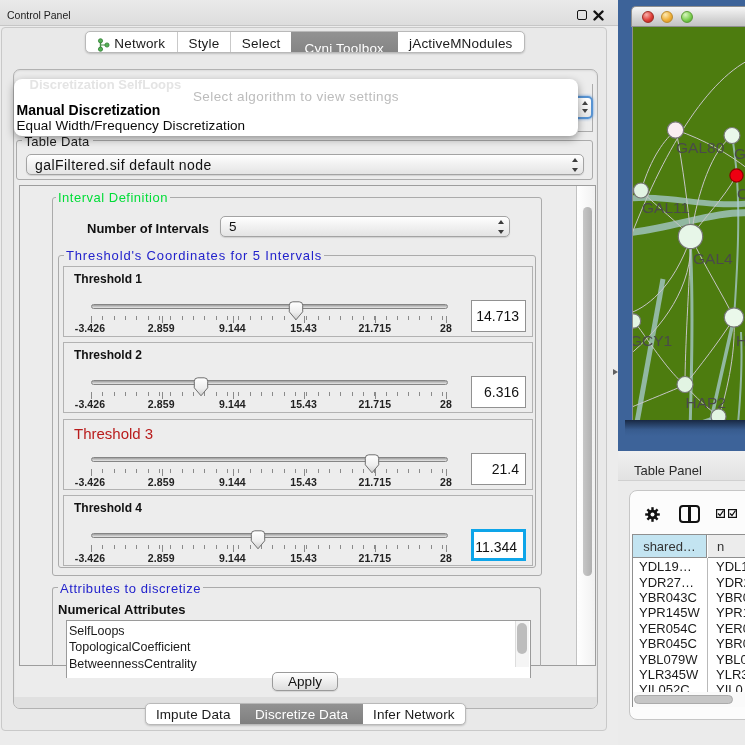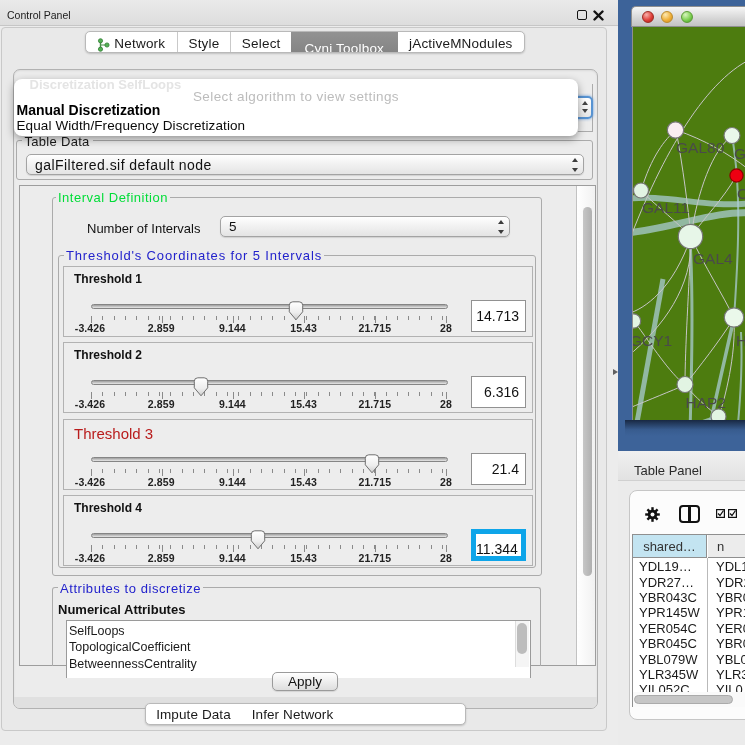--- a/index.html
+++ b/index.html
@@ -37,21 +37,21 @@
 <div class="abs" style="left:582px;top:101px;width:0;height:0;border-left:3.5px solid transparent;border-right:3.5px solid transparent;border-bottom:4.5px solid #444;"></div>
 <div class="abs" style="left:582px;top:109px;width:0;height:0;border-left:3.5px solid transparent;border-right:3.5px solid transparent;border-top:4.5px solid #444;"></div>
 <div class="abs" style="left:16px;top:140px;width:577px;height:40px;border:1px solid #ababab;border-radius:3px;"></div>
 <div class="abs" style="left:21.5px;top:134px;background:#ececec;padding:0 3px;font-size:13px;letter-spacing:0.3px;color:#1a1a1a;">Table Data</div>
 <div class="abs" style="left:26px;top:154px;width:558px;height:21px;border-radius:5px;border:1px solid #a3a3a3;background:linear-gradient(#ffffff,#f2f2f2 45%,#e4e4e4);box-shadow:0 1px 1px rgba(0,0,0,0.12);font-size:14px;letter-spacing:0.45px;color:#111;line-height:20px;padding-left:8px;">galFiltered.sif default node<div style="position:absolute;left:545px;top:3.0px;width:0;height:0;border-left:3.5px solid transparent;border-right:3.5px solid transparent;border-bottom:4.5px solid #3c3c3c;"></div><div style="position:absolute;left:545px;top:13.0px;width:0;height:0;border-left:3.5px solid transparent;border-right:3.5px solid transparent;border-top:4.5px solid #3c3c3c;"></div></div>
 <div class="abs" style="left:19px;top:185px;width:577px;height:481px;border:1px solid #9d9d9d;background:#ececec;"></div>
 <div class="abs" style="left:576px;top:186px;width:19px;height:479px;background:linear-gradient(to right,#ffffff,#f1f1f1);border-left:1px solid #c2c2c2;"></div>
 <div class="abs" style="left:583px;top:207px;width:9px;height:369px;background:linear-gradient(to right,#c6c6c6,#b0b0b0);border-radius:4.5px;"></div>
 <div class="abs" style="left:52px;top:197px;width:490px;height:379px;border:1px solid #ababab;border-radius:3px;"></div>
 <div class="abs" style="left:56px;top:189.5px;background:#ececec;padding:0 2px;font-size:13px;letter-spacing:0.5px;color:#00dd38;">Interval Definition</div>
-<div class="abs" style="left:87px;top:221px;font-size:13px;font-weight:normal;color:#111;">Number of Intervals</div>
+<div class="abs" style="left:87px;top:221px;font-size:13px;font-weight:bold;color:#111;">Number of Intervals</div>
 <div class="abs" style="left:220px;top:216px;width:290px;height:21px;border-radius:5px;border:1px solid #a3a3a3;background:linear-gradient(#ffffff,#f2f2f2 45%,#e4e4e4);box-shadow:0 1px 1px rgba(0,0,0,0.12);font-size:13.5px;color:#111;line-height:20px;padding-left:8px;">5<div style="position:absolute;left:277px;top:3.0px;width:0;height:0;border-left:3.5px solid transparent;border-right:3.5px solid transparent;border-bottom:4.5px solid #3c3c3c;"></div><div style="position:absolute;left:277px;top:13.0px;width:0;height:0;border-left:3.5px solid transparent;border-right:3.5px solid transparent;border-top:4.5px solid #3c3c3c;"></div></div>
 <div class="abs" style="left:58px;top:255px;width:478px;height:313px;border:1px solid #ababab;border-radius:3px;"></div>
 <div class="abs" style="left:64px;top:248px;background:#ececec;padding:0 2px;font-size:13px;letter-spacing:0.85px;color:#2222cc;">Threshold's Coordinates for 5 Intervals</div>
 <div class="abs" style="left:63px;top:266px;width:470px;height:71px;border:1px solid #b2b2b2;background:#ededed;"></div>
 <div class="abs" style="left:74px;top:272px;font-size:12px;font-weight:bold;color:#111;">Threshold 1</div>
 <div class="abs" style="left:91.0px;top:303.5px;width:357.0px;height:5px;border:1px solid #858585;border-radius:3px;background:linear-gradient(#9e9e9e,#e8e8e8);"></div>
 <div class="abs" style="left:91.0px;top:315.5px;width:357.5px;height:4.2px;background:repeating-linear-gradient(to right,#8a8a8a 0,#8a8a8a 1px,transparent 1px,transparent 11.327px);"></div>
 <div class="abs" style="left:91.0px;top:315.5px;width:357.5px;height:7.8px;background:repeating-linear-gradient(to right,#8a8a8a 0,#8a8a8a 1px,transparent 1px,transparent 71.06px);"></div>
 <div class="abs" style="left:65.0px;top:321.5px;width:50px;text-align:center;font-size:10.5px;letter-spacing:0.1px;font-weight:bold;color:#222;">-3.426</div>
 <div class="abs" style="left:136.2px;top:321.5px;width:50px;text-align:center;font-size:10.5px;letter-spacing:0.1px;font-weight:bold;color:#222;">2.859</div>
@@ -128,34 +128,35 @@
 <div class="abs" style="left:250.3175077960924px;top:530px;"><svg width="16" height="20" viewBox="0 0 16 20">
 <defs>
         <linearGradient id="thg" x1="0" y1="0" x2="0" y2="1">
 <stop offset="0" stop-color="#ffffff"></stop>
           <stop offset="0.6" stop-color="#ededed"></stop>
           <stop offset="1" stop-color="#cccccc"></stop>
         </linearGradient>
       </defs>
 <path d="M1.3,4.3 Q1.3,0.8 4.8,0.8 L11.2,0.8 Q14.7,0.8 14.7,4.3 L14.7,10.8 L8,18.8 L1.3,10.8 Z" fill="url(#thg)" stroke="#6f6f6f" stroke-width="1"></path>
     </svg></div>
-<div class="abs" style="left:471px;top:528.5px;width:55px;height:32px;background:#fff;border:5px solid #0ea5e9;font-size:14px;color:#111;text-align:right;line-height:30px;padding-right:6px;">11.344</div>
+<div class="abs" style="left:471px;top:528.5px;width:55px;height:32px;background:#fff;border:3px solid #0ea5e9;font-size:14px;color:#111;text-align:right;line-height:30px;padding-right:6px;">11.344</div>
 <div class="abs" style="left:52px;top:587px;width:489px;height:79px;border:1px solid #ababab;border-bottom:none;border-radius:3px 3px 0 0;"></div>
 <div class="abs" style="left:58px;top:581px;background:#ececec;padding:0 2px;font-size:13px;letter-spacing:0.55px;color:#2222cc;">Attributes to discretize</div>
 <div class="abs" style="left:58px;top:601.5px;font-size:13px;font-weight:bold;color:#111;">Numerical Attributes</div>
 <div class="abs" style="left:66px;top:620px;width:465px;height:58px;background:#ffffff;border:1px solid #9a9a9a;border-bottom:none;overflow:hidden;font-size:12.5px;color:#1a1a1a;">
 <div style="padding-left:2px;height:16.5px;line-height:16.5px;margin-top:1.5px;">SelfLoops</div>
 <div style="padding-left:2px;height:16.5px;line-height:16.5px;">TopologicalCoefficient</div>
 <div style="padding-left:2px;height:16.5px;line-height:16.5px;">BetweennessCentrality</div>
 <div style="position:absolute;right:1px;top:0;width:14px;height:46px;background:#f5f5f5;border-left:1px solid #ddd;"></div>
 <div style="position:absolute;right:3px;top:2px;width:10px;height:31px;background:#bdbdbd;border-radius:5px;"></div>
 </div>
 <div class="abs" style="left:272px;top:672px;width:66px;height:19px;border:1px solid #9b9b9b;border-radius:5px;background:linear-gradient(#ffffff,#dedede);font-size:13.5px;color:#111;text-align:center;line-height:18px;box-shadow:0 1px 1px rgba(0,0,0,0.1);">Apply</div>
 <div class="abs" style="left:145px;top:702.5px;width:321px;height:22px;background:#ffffff;border:1px solid #b9b9b9;border-radius:5px;box-shadow:0 1px 2px rgba(0,0,0,0.18);overflow:hidden;display:flex;">
 <div style="width:95px;height:22px;display:flex;align-items:center;justify-content:center;font-size:13.5px;letter-spacing:0.1px;color:#1a1a1a;">Impute Data</div>
+<div style="width:123px;height:22px;display:flex;align-items:center;justify-content:center;font-size:13.5px;letter-spacing:0.1px;background:linear-gradient(#929292,#7d7d7d);color:#fff;">Discretize Data</div>
 <div style="width:103px;height:22px;display:flex;align-items:center;justify-content:center;font-size:13.5px;letter-spacing:0.1px;color:#1a1a1a;">Infer Network</div>
 </div>
 <div class="abs" style="left:612.5px;top:369px;width:0;height:0;border-top:3.5px solid transparent;border-bottom:3.5px solid transparent;border-left:5px solid #606060;"></div>
 <div class="abs" style="left:14px;top:79px;width:564px;height:56.5px;background:#ffffff;border-radius:8px;box-shadow:0 3px 9px rgba(0,0,0,0.38);overflow:hidden;">
 <div style="position:absolute;left:15.5px;top:-2px;font-size:13px;font-weight:bold;color:#e4e4e4;">Discretization SelfLoops</div>
 <div style="position:absolute;left:0;top:9.5px;width:100%;text-align:center;font-size:13.5px;letter-spacing:0.4px;color:#bcbcbc;">Select algorithm to view settings</div>
 <div style="position:absolute;left:2.5px;top:23px;font-size:14px;font-weight:bold;color:#000;">Manual Discretization</div>
 <div style="position:absolute;left:2.5px;top:38.5px;font-size:13.5px;letter-spacing:0.1px;color:#0a0a0a;">Equal Width/Frequency Discretization</div>
 </div>
 <div class="abs" style="left:618px;top:0;width:127px;height:451px;background:#3d6399;"></div>

